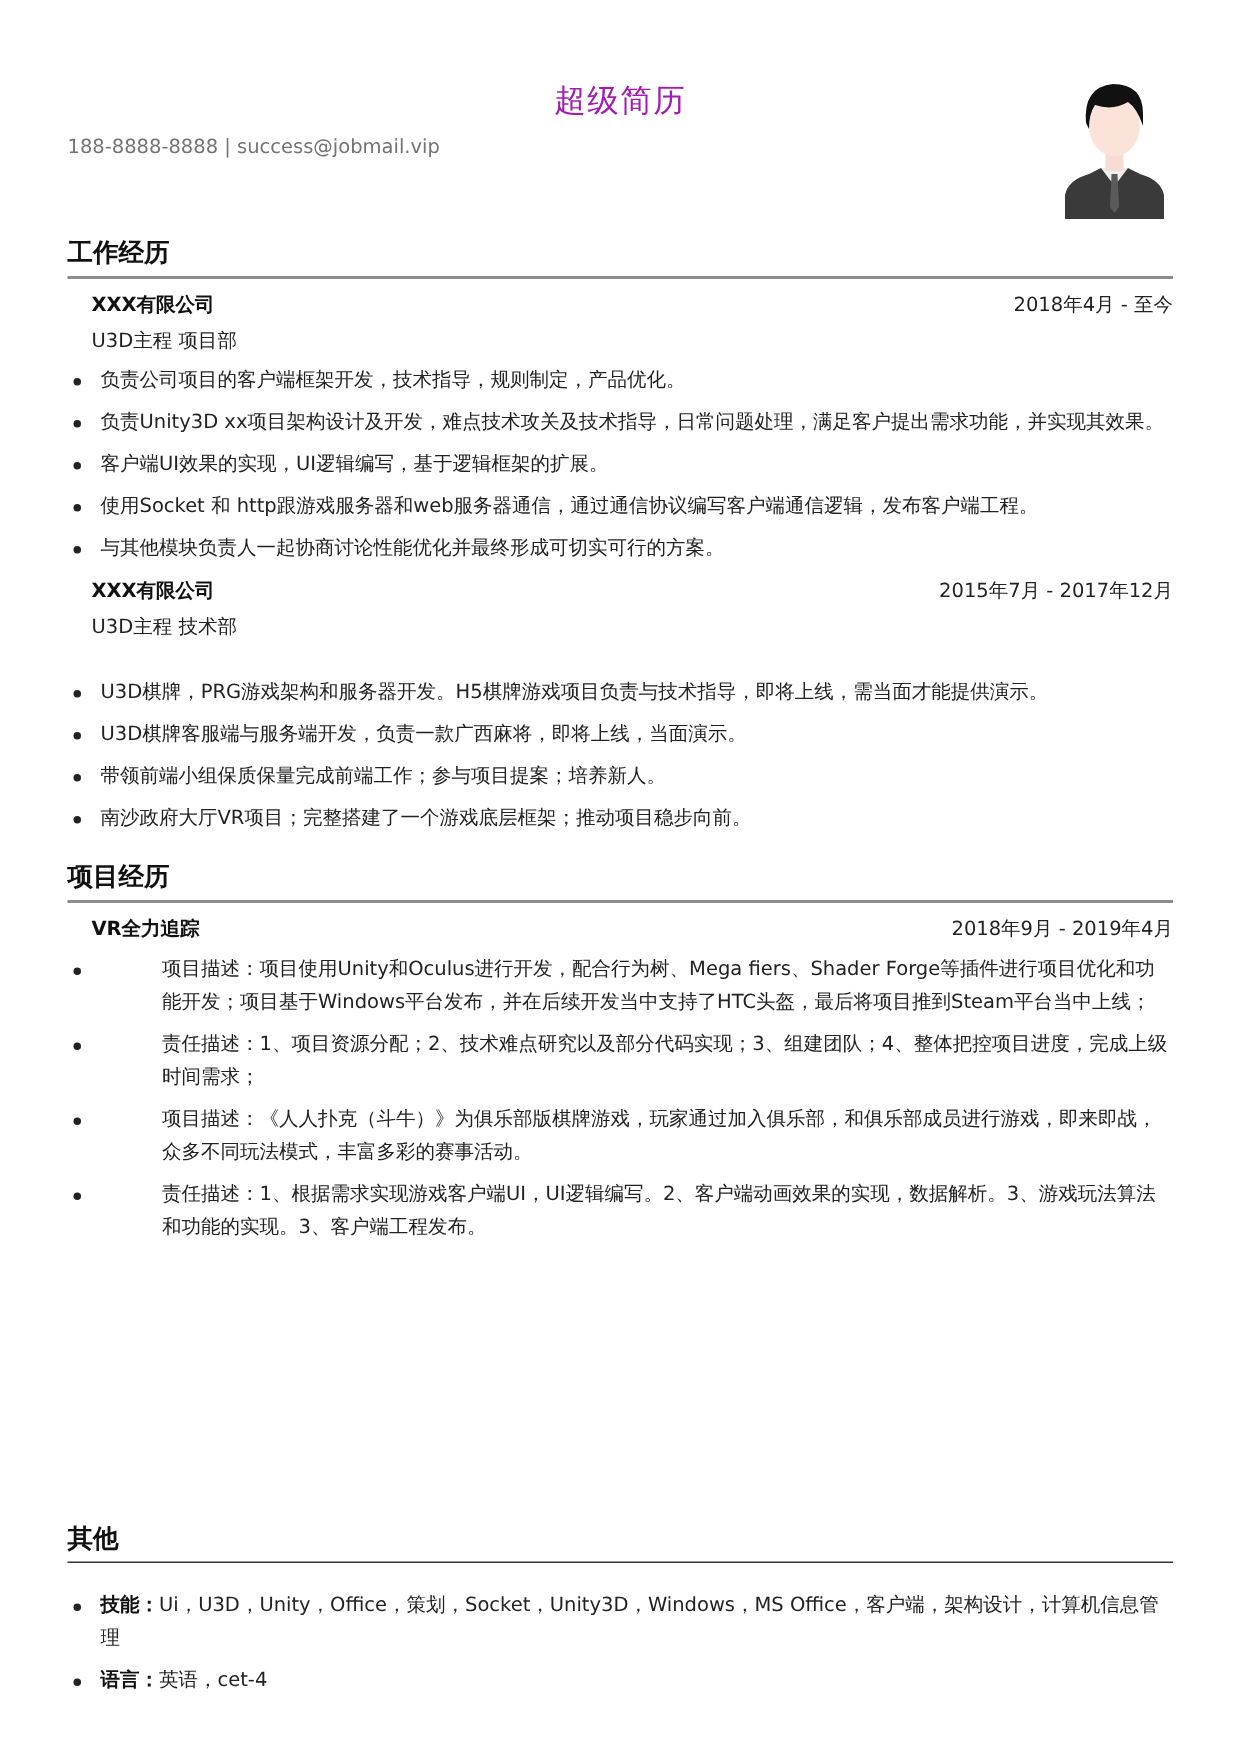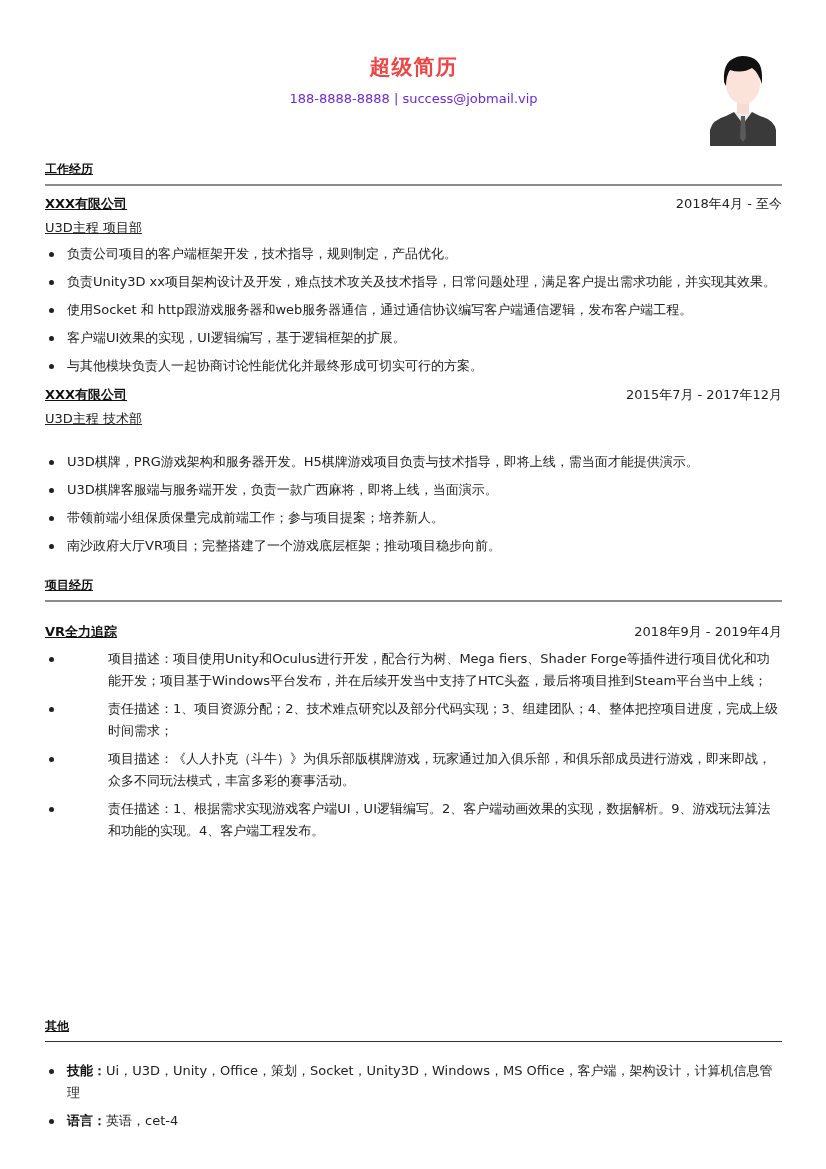--- a/index.html
+++ b/index.html
@@ -5,35 +5,35 @@
   html, body { margin: 0; padding: 0; background: #ffffff; }
   body {
     width: 826px; height: 1169px; position: relative; overflow: hidden;
     font-family: "DejaVu Sans", "Liberation Sans", sans-serif;
     color: #222222;
   }
   .page { position: absolute; left: 45px; top: 0; width: 737px; }
   .header { position: relative; height: 150px; }
   .name {
     position: absolute; left: 0; width: 737px; top: 53px; text-align: center;
-    font-size: 21px; font-weight: bold; color: #ef4444; letter-spacing: 1px;
+    font-size: 21px; font-weight: normal; color: #a21caf; letter-spacing: 1px;
   }
   .contact {
-    position: absolute; left: 0; width: 737px; top: 91px; text-align: center;
-    font-size: 13px; color: #6d28d9;
+    position: absolute; left: 0; width: 737px; top: 91px; 
+    font-size: 13px; color: #737373;
   }
   .avatar { position: absolute; left: 659px; top: 50px; width: 78px; height: 96px; }
 
   .section { position: absolute; left: 0; width: 737px; }
-  .section-title { font-size: 12px; font-weight: bold; color: #111; height: 22px; line-height: 22px; text-decoration: underline; }
+  .section-title { font-size: 17px; font-weight: bold; color: #111; height: 22px; line-height: 22px; }
   .rule { height: 2px; background: #8c8c8c; margin-top: 4px; }
   .rule.dark { background: #333; height: 1px; }
 
   .row { position: relative; height: 24px; line-height: 24px; font-size: 13px; }
-  .row .left { position: absolute; left: 0; text-decoration: underline; }
+  .row .left { position: absolute; left: 16px; }
   .row .right { position: absolute; right: 0; }
   .bold { font-weight: bold; color: #111; }
 
   ul.bullets { list-style: none; margin: 0; padding: 0; }
   ul.bullets li {
     position: relative; padding-left: 22px; font-size: 13px; line-height: 22px; margin: 3px 0 6px 0;
   }
   ul.bullets li::before {
     content: ""; position: absolute; left: 4px; top: 9px; width: 5px; height: 5px; border-radius: 50%; background: #222;
   }
@@ -68,22 +68,22 @@
     <div class="row" style="margin-top:6px;">
       <span class="left bold">XXX有限公司</span>
       <span class="right">2018年4月 - 至今</span>
     </div>
     <div class="row">
       <span class="left">U3D主程 项目部</span>
     </div>
     <ul class="bullets" style="margin-top:2px;">
       <li>负责公司项目的客户端框架开发，技术指导，规则制定，产品优化。</li>
       <li>负责Unity3D xx项目架构设计及开发，难点技术攻关及技术指导，日常问题处理，满足客户提出需求功能，并实现其效果。</li>
+      <li>客户端UI效果的实现，UI逻辑编写，基于逻辑框架的扩展。</li>
       <li>使用Socket 和 http跟游戏服务器和web服务器通信，通过通信协议编写客户端通信逻辑，发布客户端工程。</li>
-      <li>客户端UI效果的实现，UI逻辑编写，基于逻辑框架的扩展。</li>
       <li>与其他模块负责人一起协商讨论性能优化并最终形成可切实可行的方案。</li>
     </ul>
 
     <div class="row">
       <span class="left bold">XXX有限公司</span>
       <span class="right">2015年7月 - 2017年12月</span>
     </div>
     <div class="row">
       <span class="left">U3D主程 技术部</span>
     </div>
@@ -92,39 +92,39 @@
       <li>U3D棋牌客服端与服务端开发，负责一款广西麻将，即将上线，当面演示。</li>
       <li>带领前端小组保质保量完成前端工作；参与项目提案；培养新人。</li>
       <li>南沙政府大厅VR项目；完整搭建了一个游戏底层框架；推动项目稳步向前。</li>
     </ul>
   </div>
 
   <div class="section" style="top:574px;">
     <div class="section-title">项目经历</div>
     <div class="rule"></div>
 
-    <div class="row" style="margin-top:18px;">
+    <div class="row" style="margin-top:6px;">
       <span class="left bold">VR全力追踪</span>
       <span class="right">2018年9月 - 2019年4月</span>
     </div>
     <ul class="bullets" style="margin-top:4px;">
       <li>
         <span class="sub">项目描述：项目使用Unity和Oculus进行开发，配合行为树、Mega fiers、Shader Forge等插件进行项目优化和功能开发；项目基于Windows平台发布，并在后续开发当中支持了HTC头盔，最后将项目推到Steam平台当中上线；</span>
       </li>
       <li>
         <span class="sub">责任描述：1、项目资源分配；2、技术难点研究以及部分代码实现；3、组建团队；4、整体把控项目进度，完成上级时间需求；</span>
       </li>
     </ul>
 
     <ul class="bullets" style="margin-top:4px;">
       <li>
         <span class="sub">项目描述：《人人扑克（斗牛）》为俱乐部版棋牌游戏，玩家通过加入俱乐部，和俱乐部成员进行游戏，即来即战，众多不同玩法模式，丰富多彩的赛事活动。</span>
       </li>
       <li>
-        <span class="sub">责任描述：1、根据需求实现游戏客户端UI，UI逻辑编写。2、客户端动画效果的实现，数据解析。9、游戏玩法算法和功能的实现。4、客户端工程发布。</span>
+        <span class="sub">责任描述：1、根据需求实现游戏客户端UI，UI逻辑编写。2、客户端动画效果的实现，数据解析。3、游戏玩法算法和功能的实现。3、客户端工程发布。</span>
       </li>
     </ul>
   </div>
 
 
   <div class="section" style="top:1015px;">
     <div class="section-title">其他</div>
     <div class="rule dark"></div>
     <ul class="bullets" style="margin-top:18px;">
       <li>

